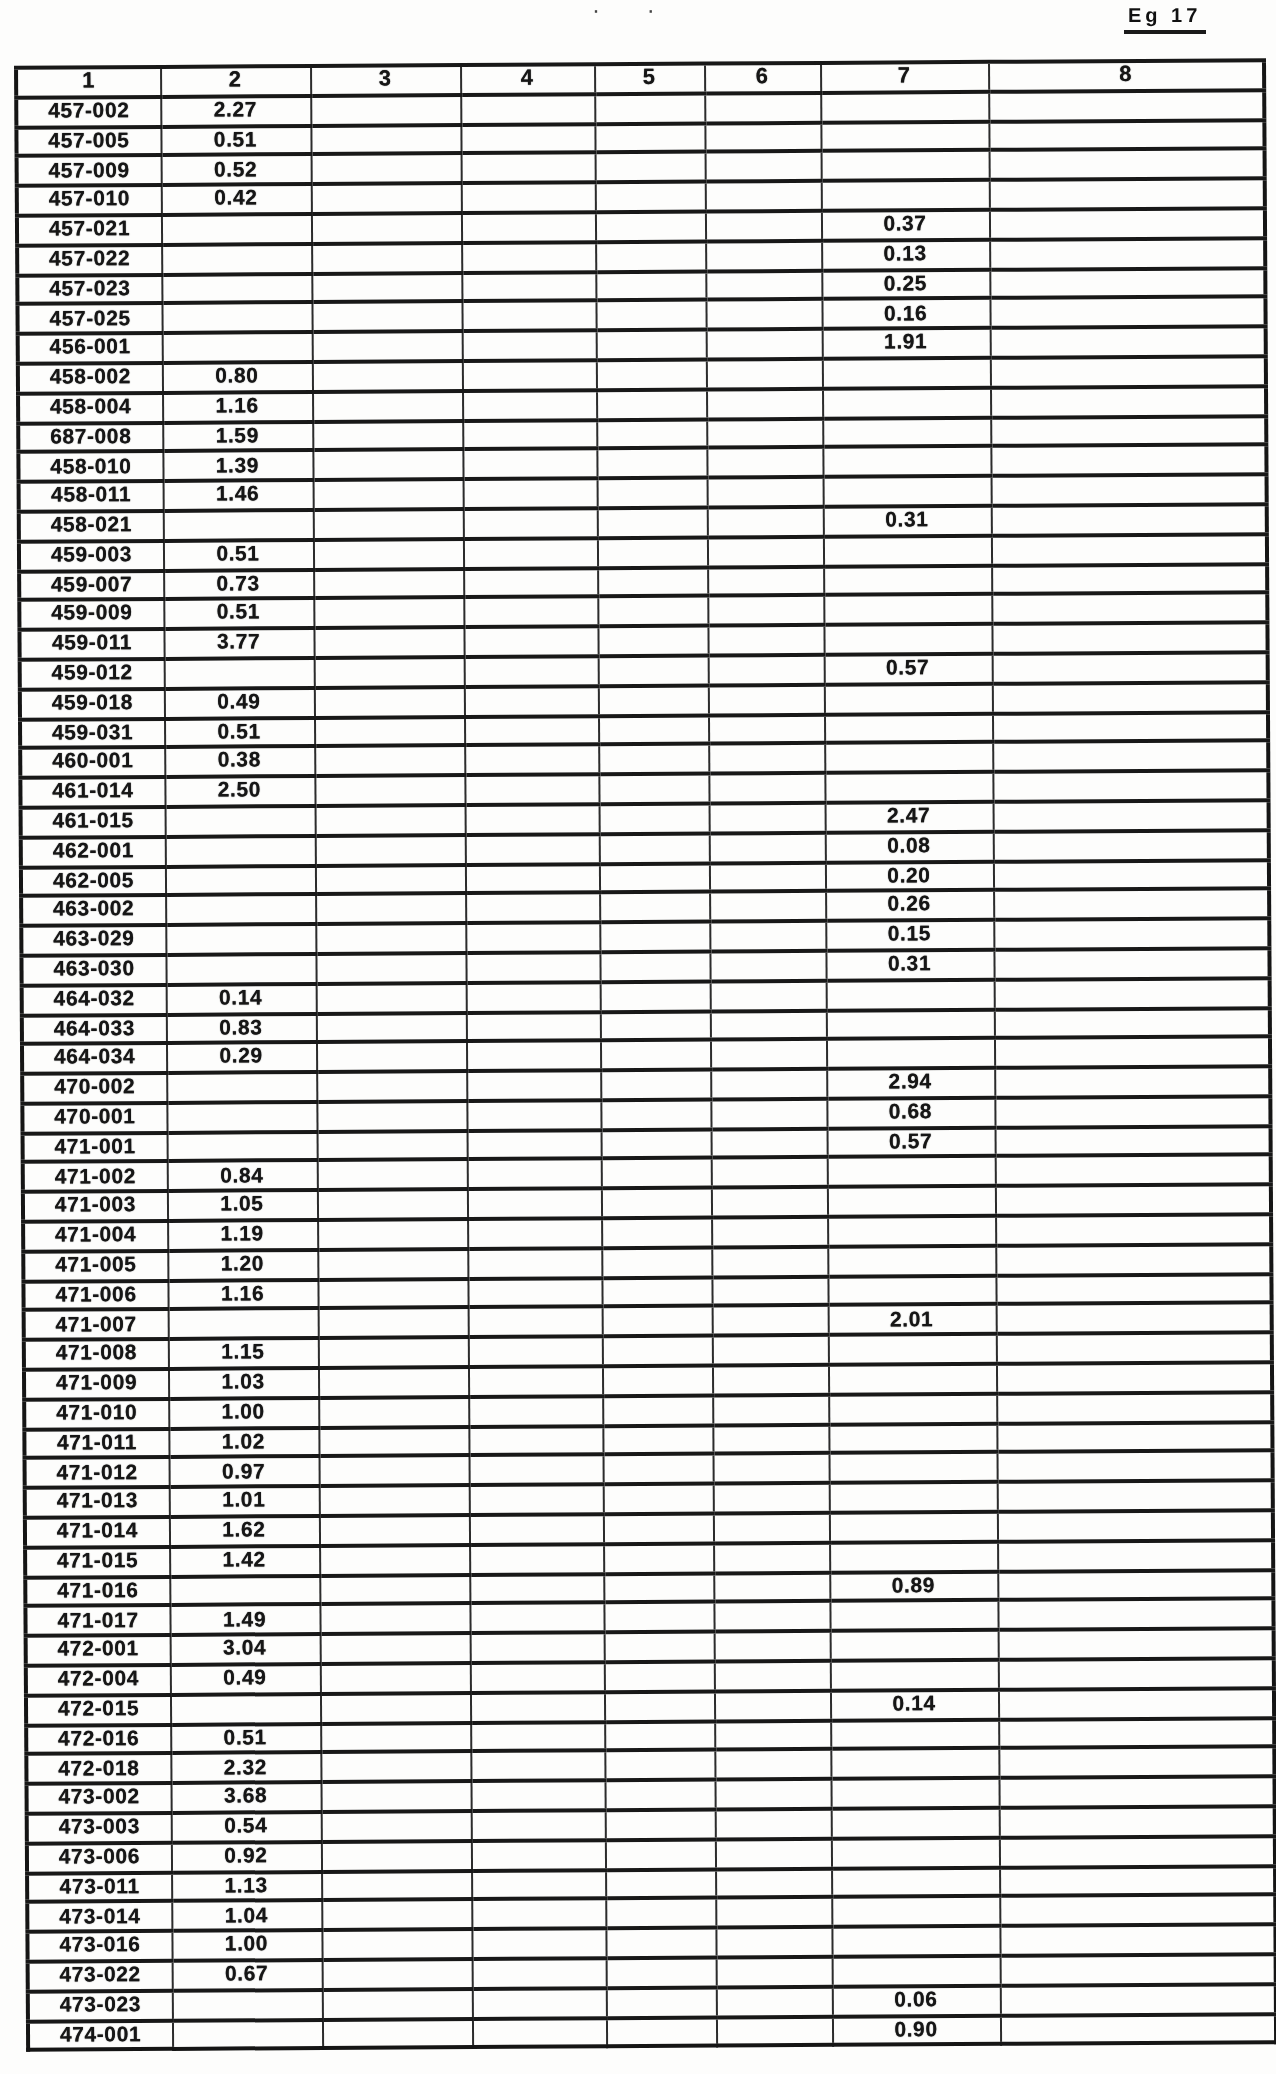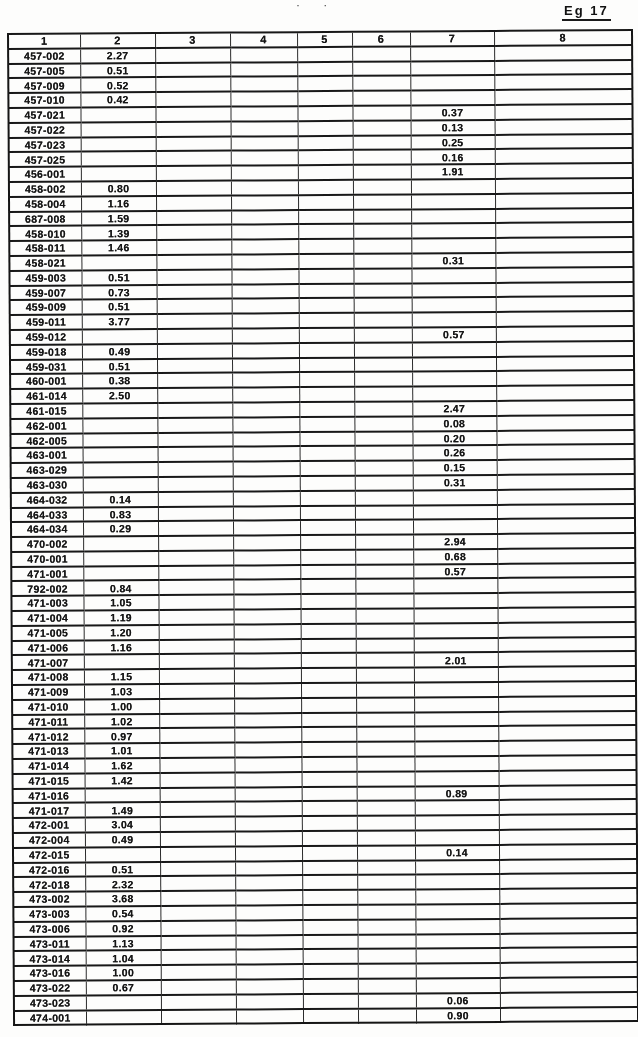--- a/index.html
+++ b/index.html
@@ -21,21 +21,21 @@
     top: -2px;
     left: 296px;
     font-size: 12px;
     letter-spacing: 10px;
     color: #444;
   }
   .page-label {
     position: absolute;
     top: 3px;
     left: 562px;
-    font-size: 13px;
+    font-size: 10px;
     font-weight: 700;
     letter-spacing: 2px;
     color: #111;
     border-bottom: 2px solid #1a1a1a;
     padding: 0 2px 1px 2px;
   }
   .table-wrap {
     position: absolute;
     top: 31px;
     left: 7px;
@@ -375,21 +375,21 @@
             <td>462-005</td>
             <td></td>
             <td></td>
             <td></td>
             <td></td>
             <td></td>
             <td>0.20</td>
             <td></td>
           </tr>
           <tr>
-            <td>463-001</td>
+            <td>463-002</td>
             <td></td>
             <td></td>
             <td></td>
             <td></td>
             <td></td>
             <td>0.26</td>
             <td></td>
           </tr>
           <tr>
             <td>463-029</td>
@@ -465,21 +465,21 @@
             <td>471-001</td>
             <td></td>
             <td></td>
             <td></td>
             <td></td>
             <td></td>
             <td>0.57</td>
             <td></td>
           </tr>
           <tr>
-            <td>792-002</td>
+            <td>471-002</td>
             <td>0.84</td>
             <td></td>
             <td></td>
             <td></td>
             <td></td>
             <td></td>
             <td></td>
           </tr>
           <tr>
             <td>471-003</td>

